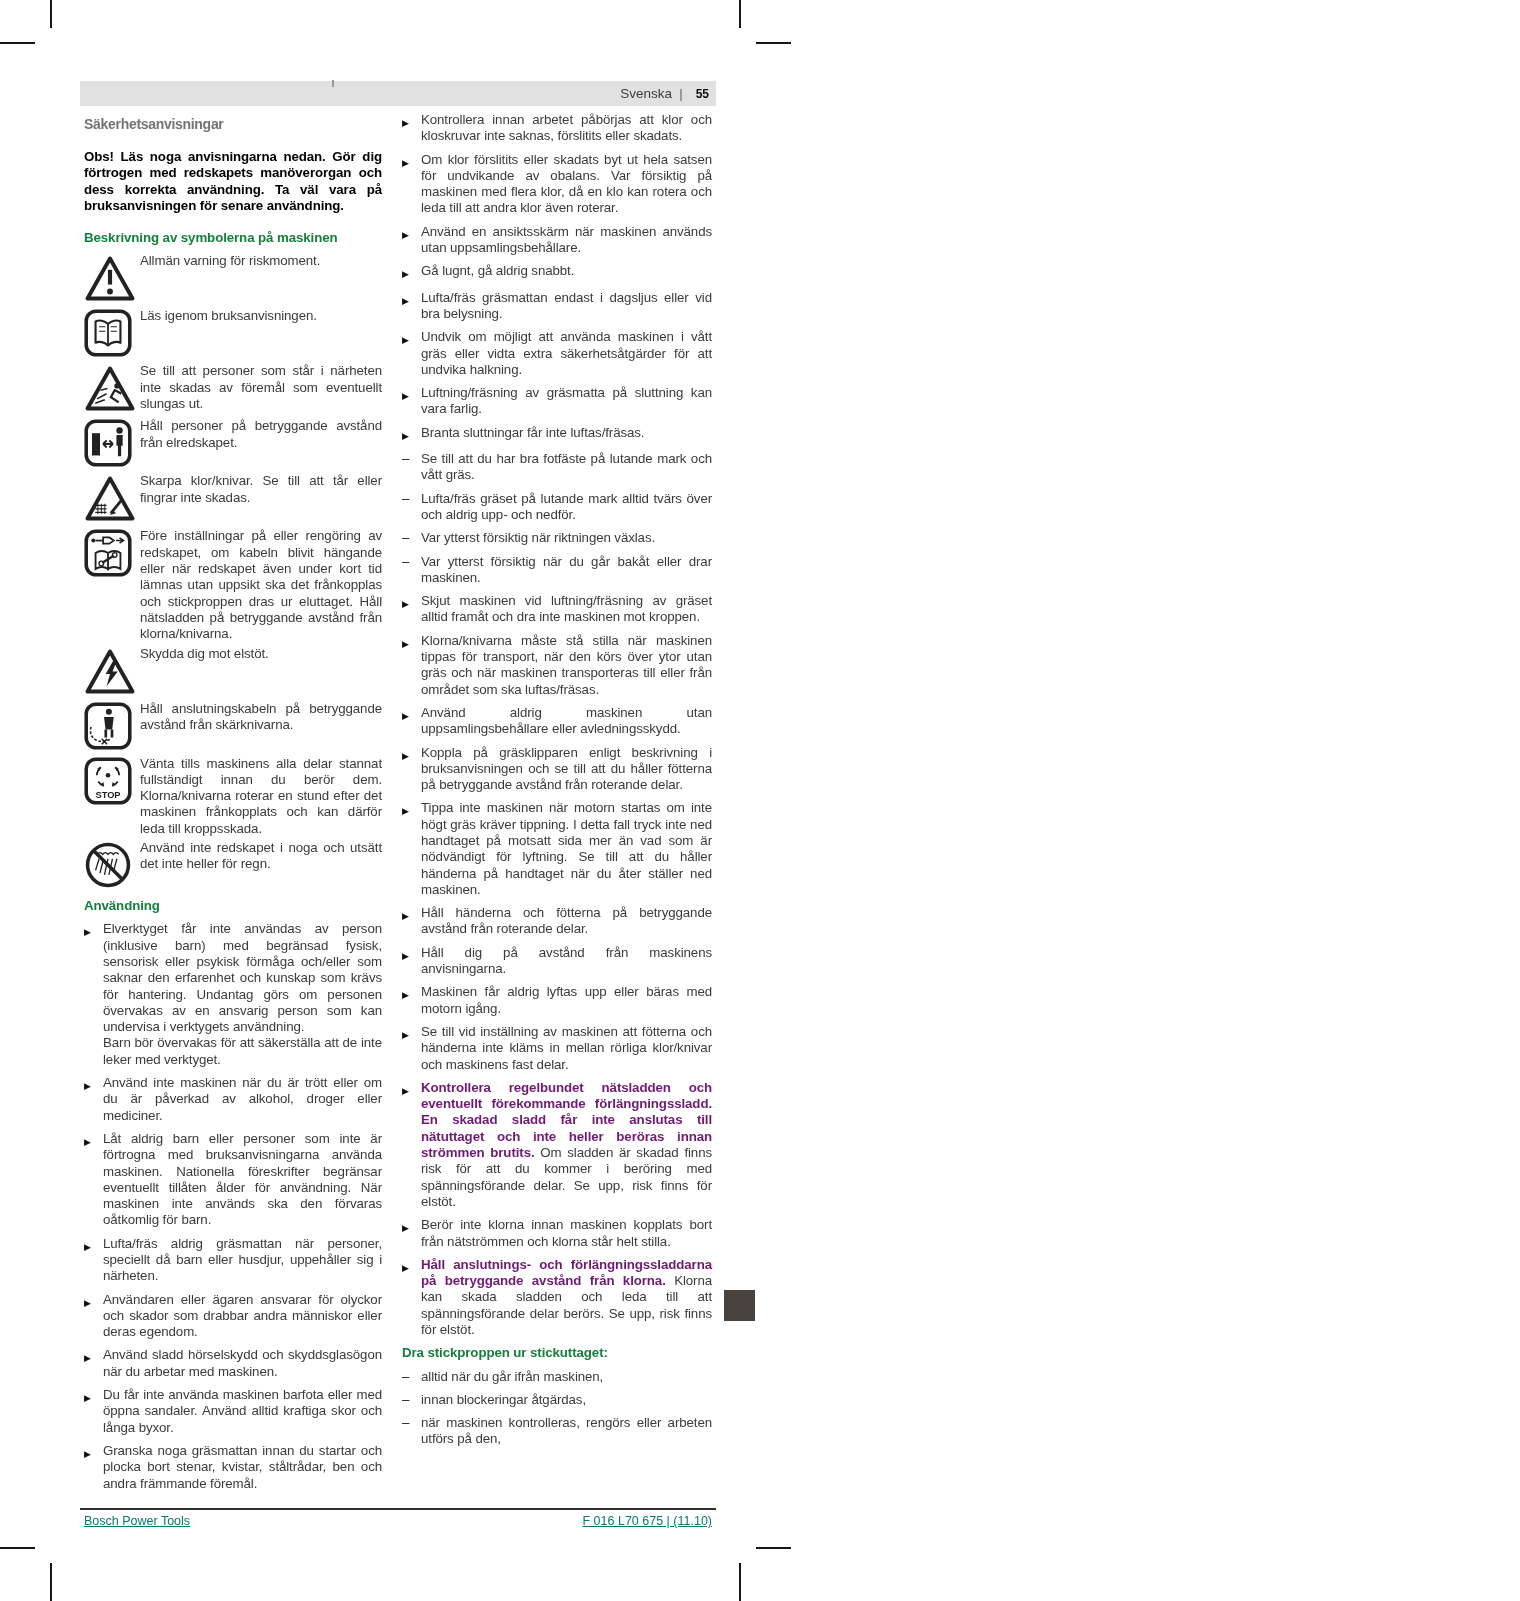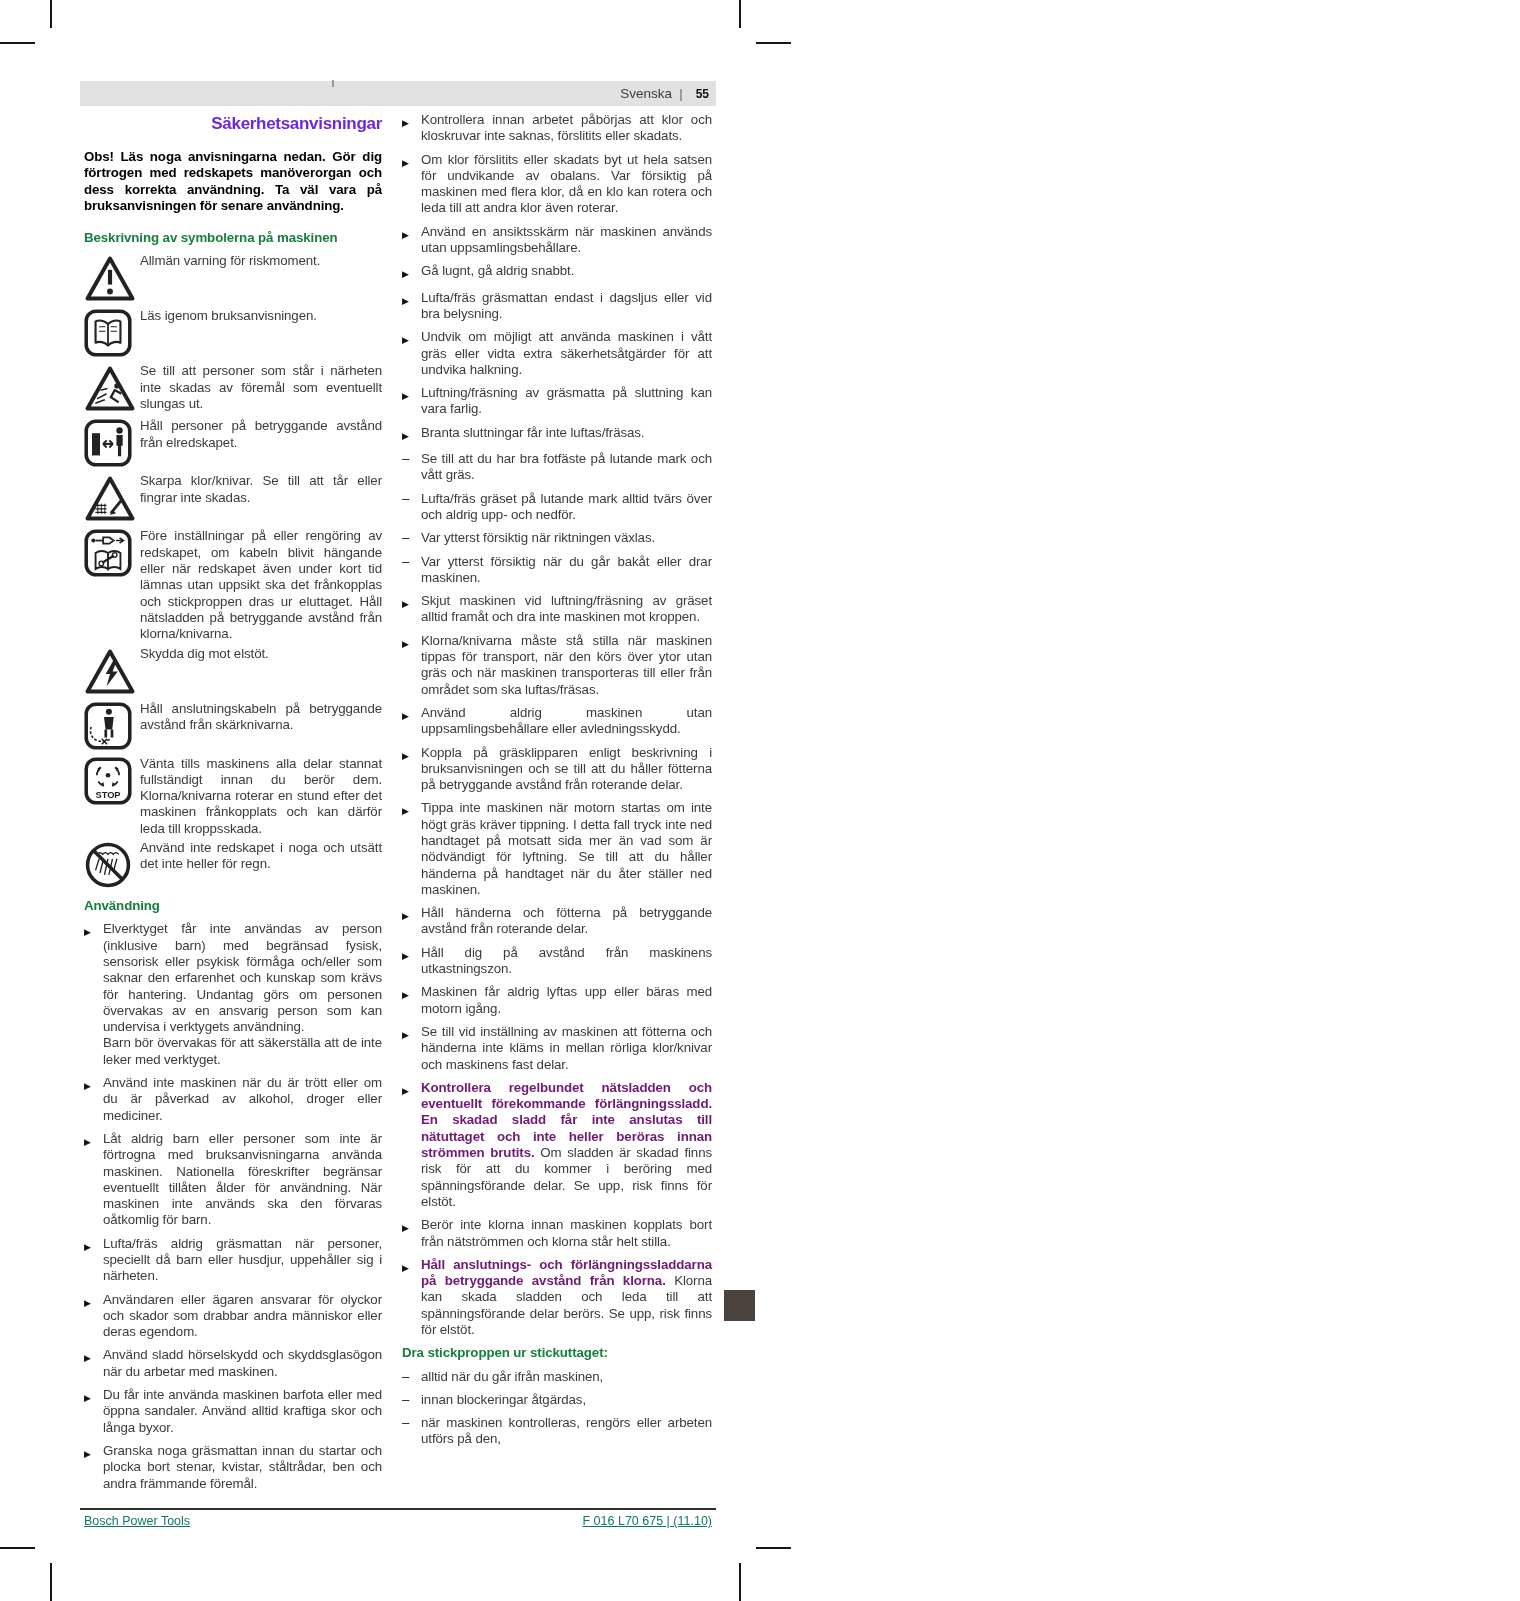--- a/index.html
+++ b/index.html
@@ -11,22 +11,22 @@
        box-sizing:border-box;font-size:13.5px;color:#3b3b3b;margin-top:8px;}
   .hdr .lang{letter-spacing:0;}
   .hdr .sep{margin:0 0 0 7px;color:#666;}
   .hdr .pg{font-weight:bold;font-size:12px;color:#111;margin-left:13px;}
   .tick{position:absolute;left:332px;top:80px;width:2px;height:7px;background:#9a9a9a;}
   
   .col{position:absolute;top:112px;text-align:justify;font-size:13.3px;line-height:16.3px;
        letter-spacing:-0.1px;}
   .col-left{left:84px;width:298px;}
   .col-right{left:402px;width:310px;}
-  h1.title{font-size:17px;line-height:24px;color:#6d28d9;margin:0 0 13px 0;
-           letter-spacing:-0.3px;text-align:right;font-weight:bold;}
+  h1.title{font-size:14px;line-height:24px;color:#737373;margin:0 0 13px 0;
+           letter-spacing:-0.3px;text-align:left;font-weight:bold;}
   .intro{font-weight:bold;color:#000000;margin:0 0 16px 0;}
   .subhead{font-weight:bold;color:#15803d;margin:6px 0 7px 0;text-align:left;}
   .symbol-row{display:flex;margin-bottom:3px;min-height:52px;}
   .symbol-icon{flex:0 0 56px;padding-top:1px;}
   .symbol-text{flex:1;}
   .bullet{display:flex;margin-bottom:7px;}
   .bullet .mk{flex:0 0 19px;font-size:9px;padding-top:3px;color:#111;text-align:left;}
   .bullet .mk.dash{font-size:13.3px;padding-top:0;}
   .bullet .bt{flex:1;white-space:pre-line;}
   .bullet .bt b{color:#701a75;}
@@ -303,21 +303,21 @@
         <div class="bullet">
           <span class="mk">▶</span>
           <div class="bt">Tippa inte maskinen när motorn startas om inte högt gräs kräver tippning. I detta fall tryck inte ned handtaget på motsatt sida mer än vad som är nödvändigt för lyftning. Se till att du håller händerna på handtaget när du åter ställer ned maskinen.</div>
         </div>
         <div class="bullet">
           <span class="mk">▶</span>
           <div class="bt">Håll händerna och fötterna på betryggande avstånd från roterande delar.</div>
         </div>
         <div class="bullet">
           <span class="mk">▶</span>
-          <div class="bt">Håll dig på avstånd från maskinens utkastningszon.</div>
+          <div class="bt">Håll dig på avstånd från maskinens anvisningarna.</div>
         </div>
         <div class="bullet">
           <span class="mk">▶</span>
           <div class="bt">Maskinen får aldrig lyftas upp eller bäras med motorn igång.</div>
         </div>
         <div class="bullet">
           <span class="mk">▶</span>
           <div class="bt">Se till vid inställning av maskinen att fötterna och händerna inte kläms in mellan rörliga klor/knivar och maskinens fast delar.</div>
         </div>
         <div class="bullet">

